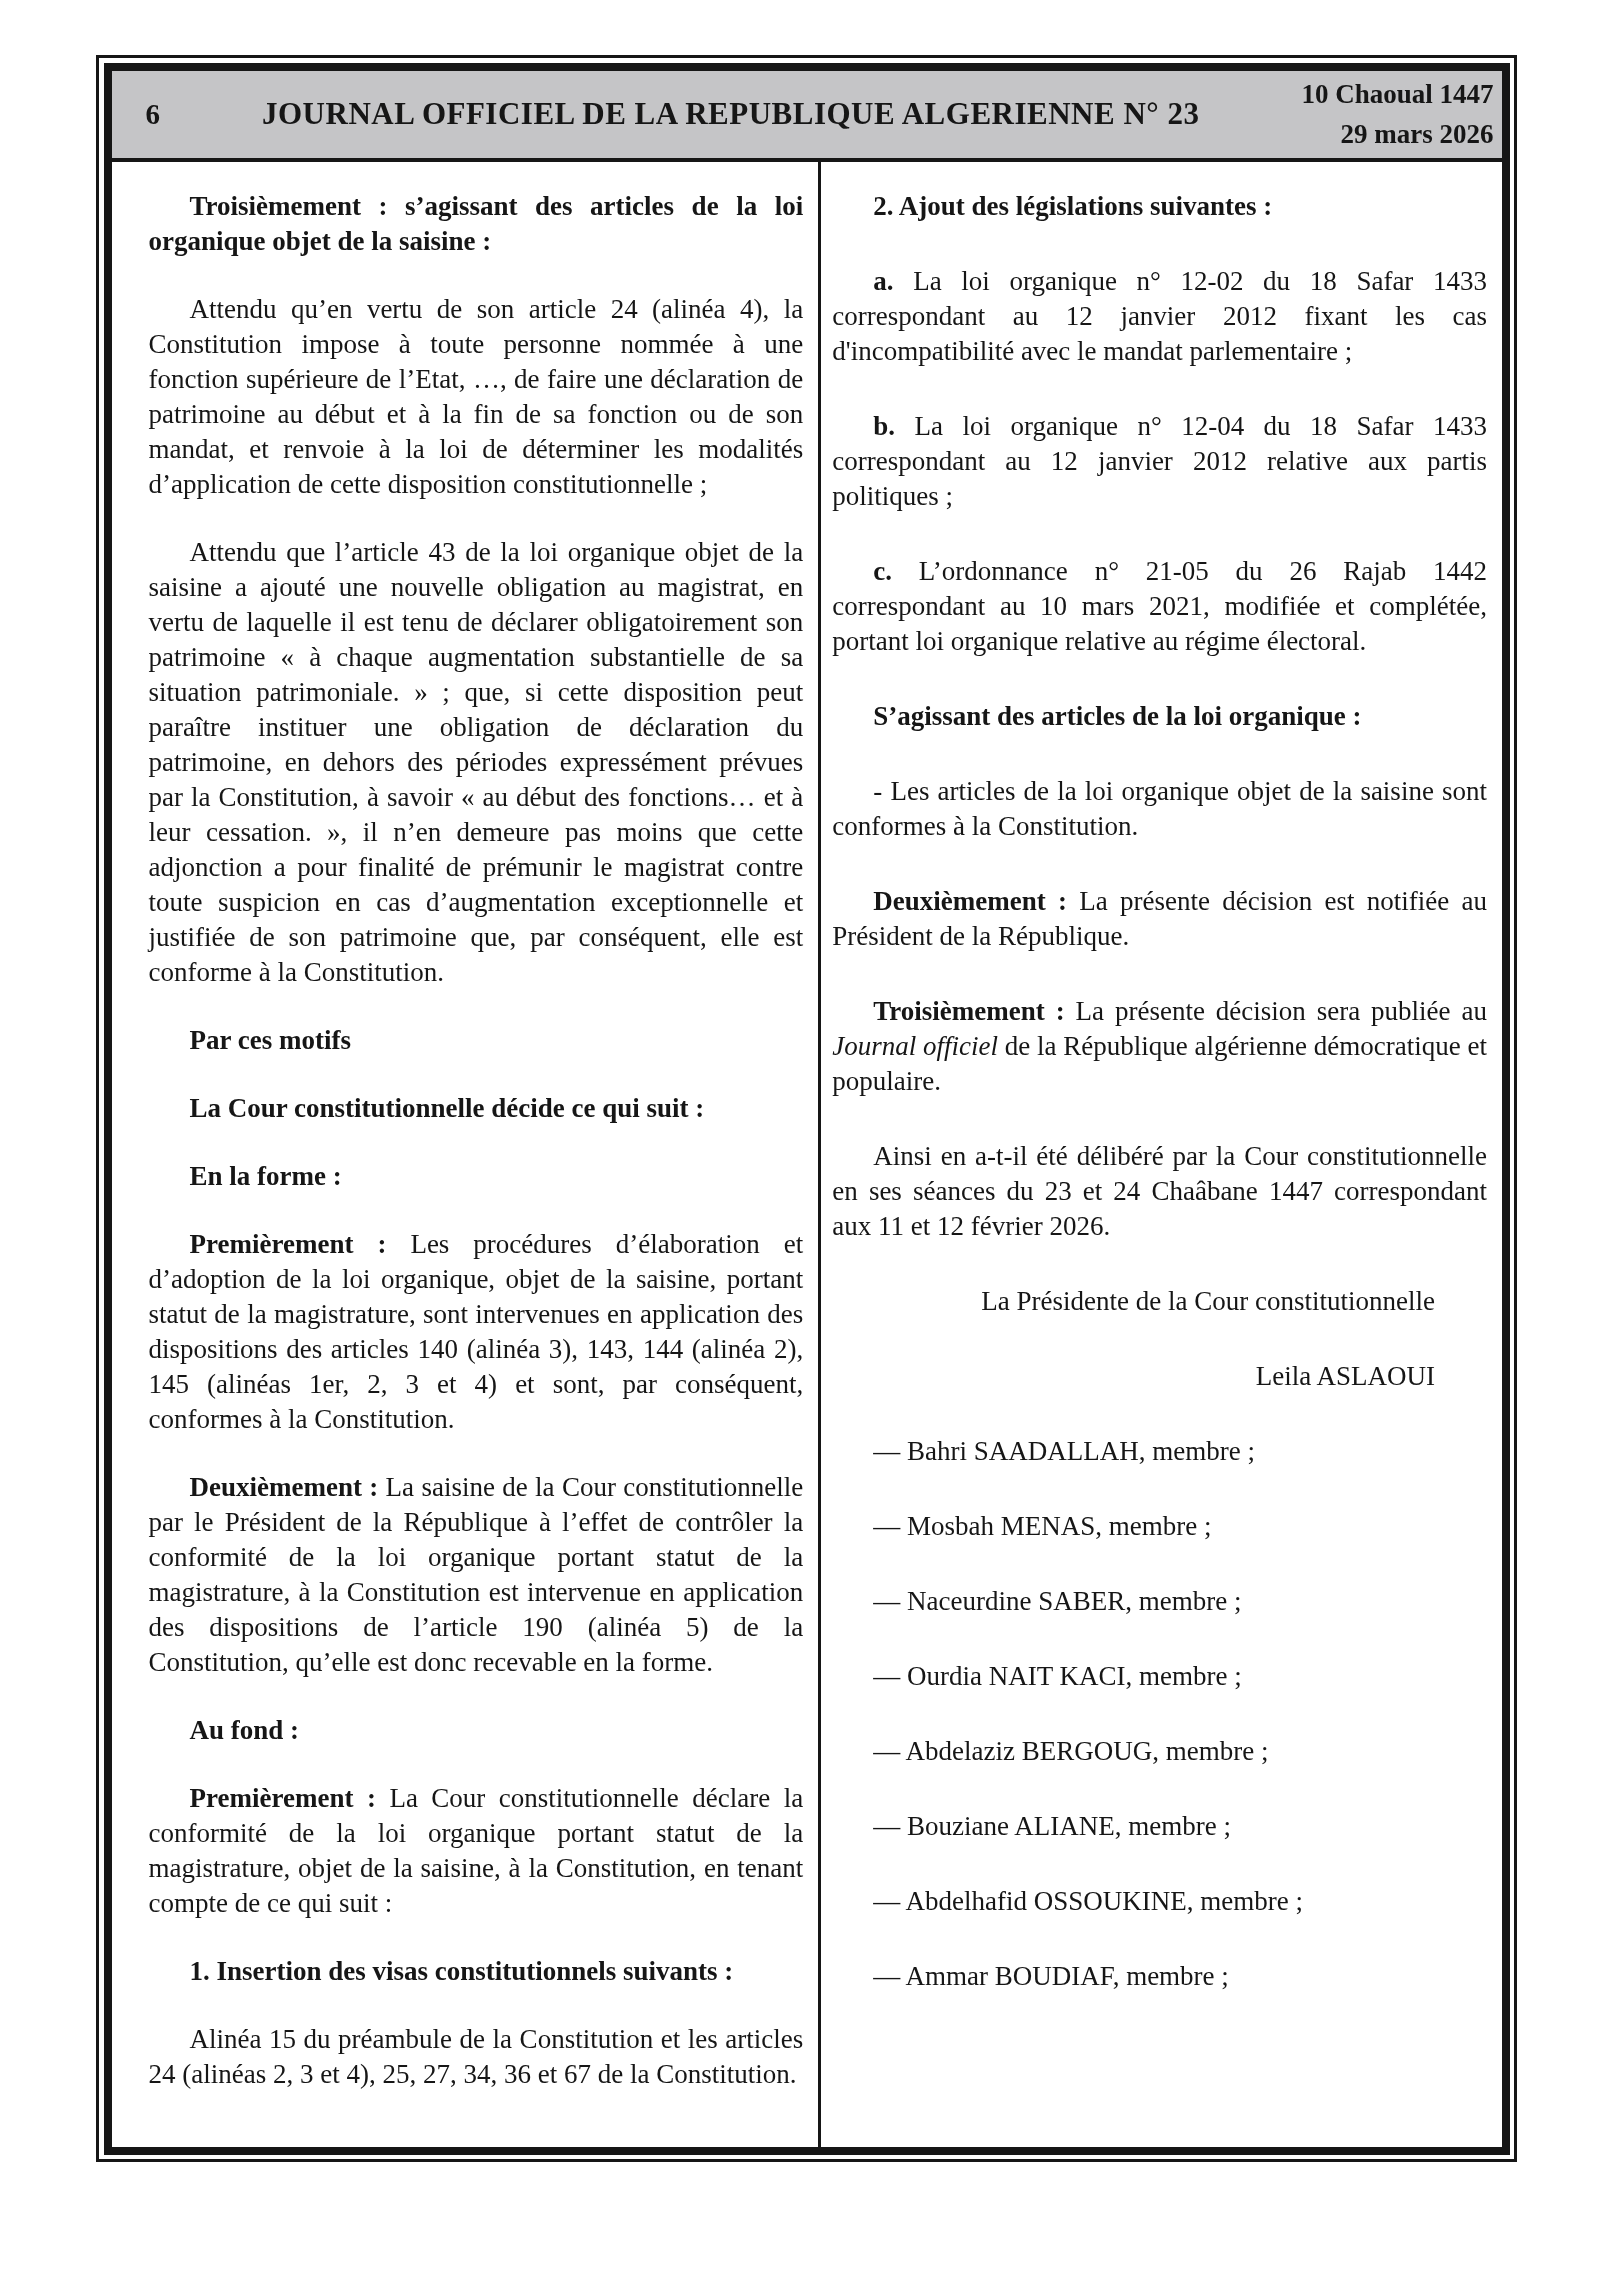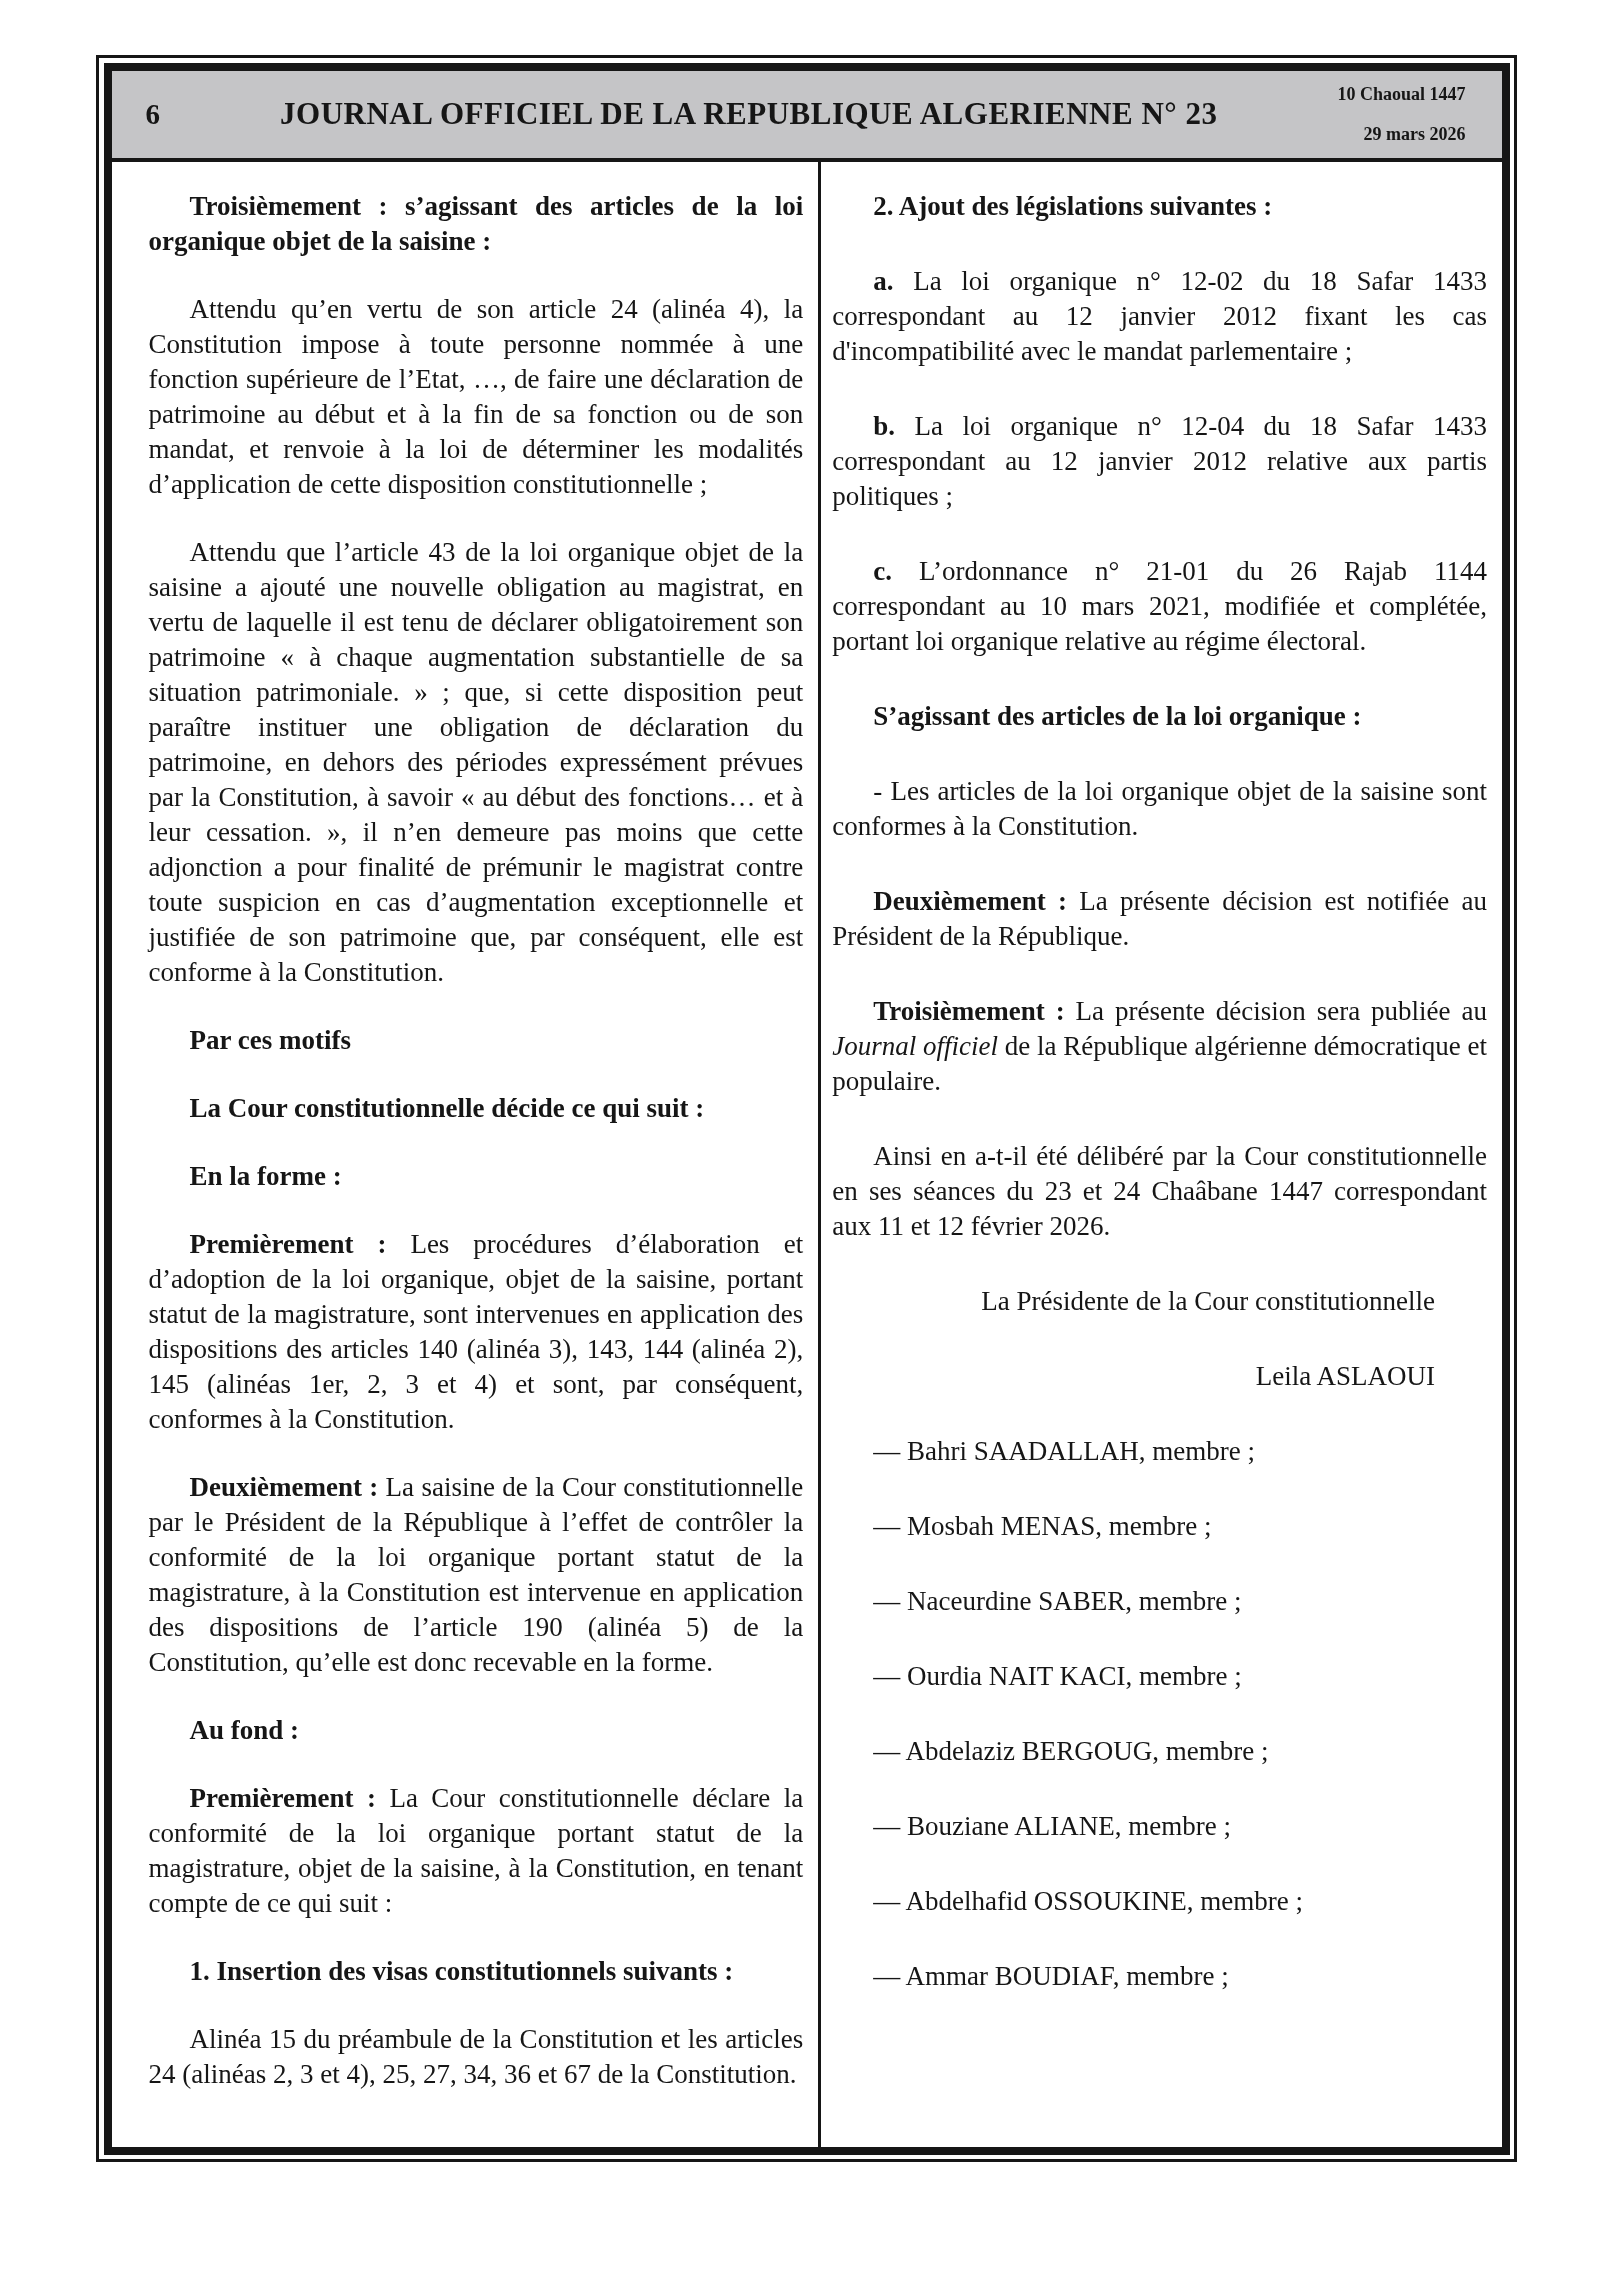--- a/index.html
+++ b/index.html
@@ -15,21 +15,21 @@
   .frame-inner{
     border:8.1px solid #161616;width:100%;height:100%;box-sizing:border-box;
     display:flex;flex-direction:column;background:#ffffff;
   }
   .band{
     flex:0 0 auto;height:87px;background:#c5c5c7;border-bottom:4.5px solid #161616;
     display:flex;align-items:center;
   }
   .band .page-num{font-size:29px;font-weight:bold;margin-left:34px;flex:0 0 auto;}
   .band .title{flex:1 1 auto;text-align:center;font-weight:bold;font-size:31px;letter-spacing:0.5px;}
-  .band .dates{flex:0 0 auto;text-align:right;margin-right:36px;font-weight:bold;font-size:18px;line-height:40px;}
+  .band .dates{flex:0 0 auto;text-align:right;margin-right:8px;font-weight:bold;font-size:27px;line-height:40px;}
   .content{flex:1 1 auto;display:flex;min-height:0;padding-left:26px;}
   .col{flex:1 1 0;padding:27px 14.5px 0 11px;font-size:27px;line-height:35px;box-sizing:border-box;}
   .divider{flex:0 0 3.6px;background:#161616;}
   .block{margin:0 0 33px 0;text-indent:41px;}
   .col-right .block{margin-bottom:40px;}
   .para{text-align:justify;}
   .heading{font-weight:bold;text-align:justify;}
   .item{text-align:left;}
   .sig{text-align:right;text-indent:0;padding-right:52px;}
   .b{font-weight:bold;}
@@ -61,21 +61,21 @@
           <p class="block heading"><span>Au fond&nbsp;:</span></p>
           <p class="block para"><span class="b">Premièrement&nbsp;: </span><span>La Cour constitutionnelle déclare la conformité de la loi organique portant statut de la magistrature, objet de la saisine, à la Constitution, en tenant compte de ce qui suit&nbsp;:</span></p>
           <p class="block heading"><span>1. Insertion des visas constitutionnels suivants&nbsp;:</span></p>
           <p class="block para"><span>Alinéa 15 du préambule de la Constitution et les articles 24 (alinéas 2, 3 et 4), 25, 27, 34, 36 et 67 de la Constitution.</span></p>
         </div>
       <div class="divider"></div>
       <div class="col col-right">
           <p class="block heading"><span>2. Ajout des législations suivantes&nbsp;:</span></p>
           <p class="block para"><span class="b">a. </span><span>La loi organique n° 12-02 du 18 Safar 1433 correspondant au 12 janvier 2012 fixant les cas d'incompatibilité avec le mandat parlementaire&nbsp;;</span></p>
           <p class="block para"><span class="b">b. </span><span>La loi organique n° 12-04 du 18 Safar 1433 correspondant au 12 janvier 2012 relative aux partis politiques&nbsp;;</span></p>
-          <p class="block para"><span class="b">c. </span><span>L’ordonnance n° 21-01 du 26 Rajab 1144 correspondant au 10 mars 2021, modifiée et complétée, portant loi organique relative au régime électoral.</span></p>
+          <p class="block para"><span class="b">c. </span><span>L’ordonnance n° 21-05 du 26 Rajab 1442 correspondant au 10 mars 2021, modifiée et complétée, portant loi organique relative au régime électoral.</span></p>
           <p class="block heading"><span>S’agissant des articles de la loi organique&nbsp;:</span></p>
           <p class="block para"><span>- Les articles de la loi organique objet de la saisine sont conformes à la Constitution.</span></p>
           <p class="block para"><span class="b">Deuxièmement&nbsp;: </span><span>La présente décision est notifiée au Président de la République.</span></p>
           <p class="block para"><span class="b">Troisièmement&nbsp;: </span><span>La présente décision sera publiée au </span><span class="i">Journal officiel</span><span> de la République algérienne démocratique et populaire.</span></p>
           <p class="block para"><span>Ainsi en a-t-il été délibéré par la Cour constitutionnelle en ses séances du 23 et 24 Chaâbane 1447 correspondant aux 11 et 12 février 2026.</span></p>
           <p class="block sig"><span>La Présidente de la Cour constitutionnelle</span></p>
           <p class="block sig"><span>Leila ASLAOUI</span></p>
           <p class="block item"><span>— Bahri SAADALLAH, membre&nbsp;;</span></p>
           <p class="block item"><span>— Mosbah MENAS, membre&nbsp;;</span></p>
           <p class="block item"><span>— Naceurdine SABER, membre&nbsp;;</span></p>

